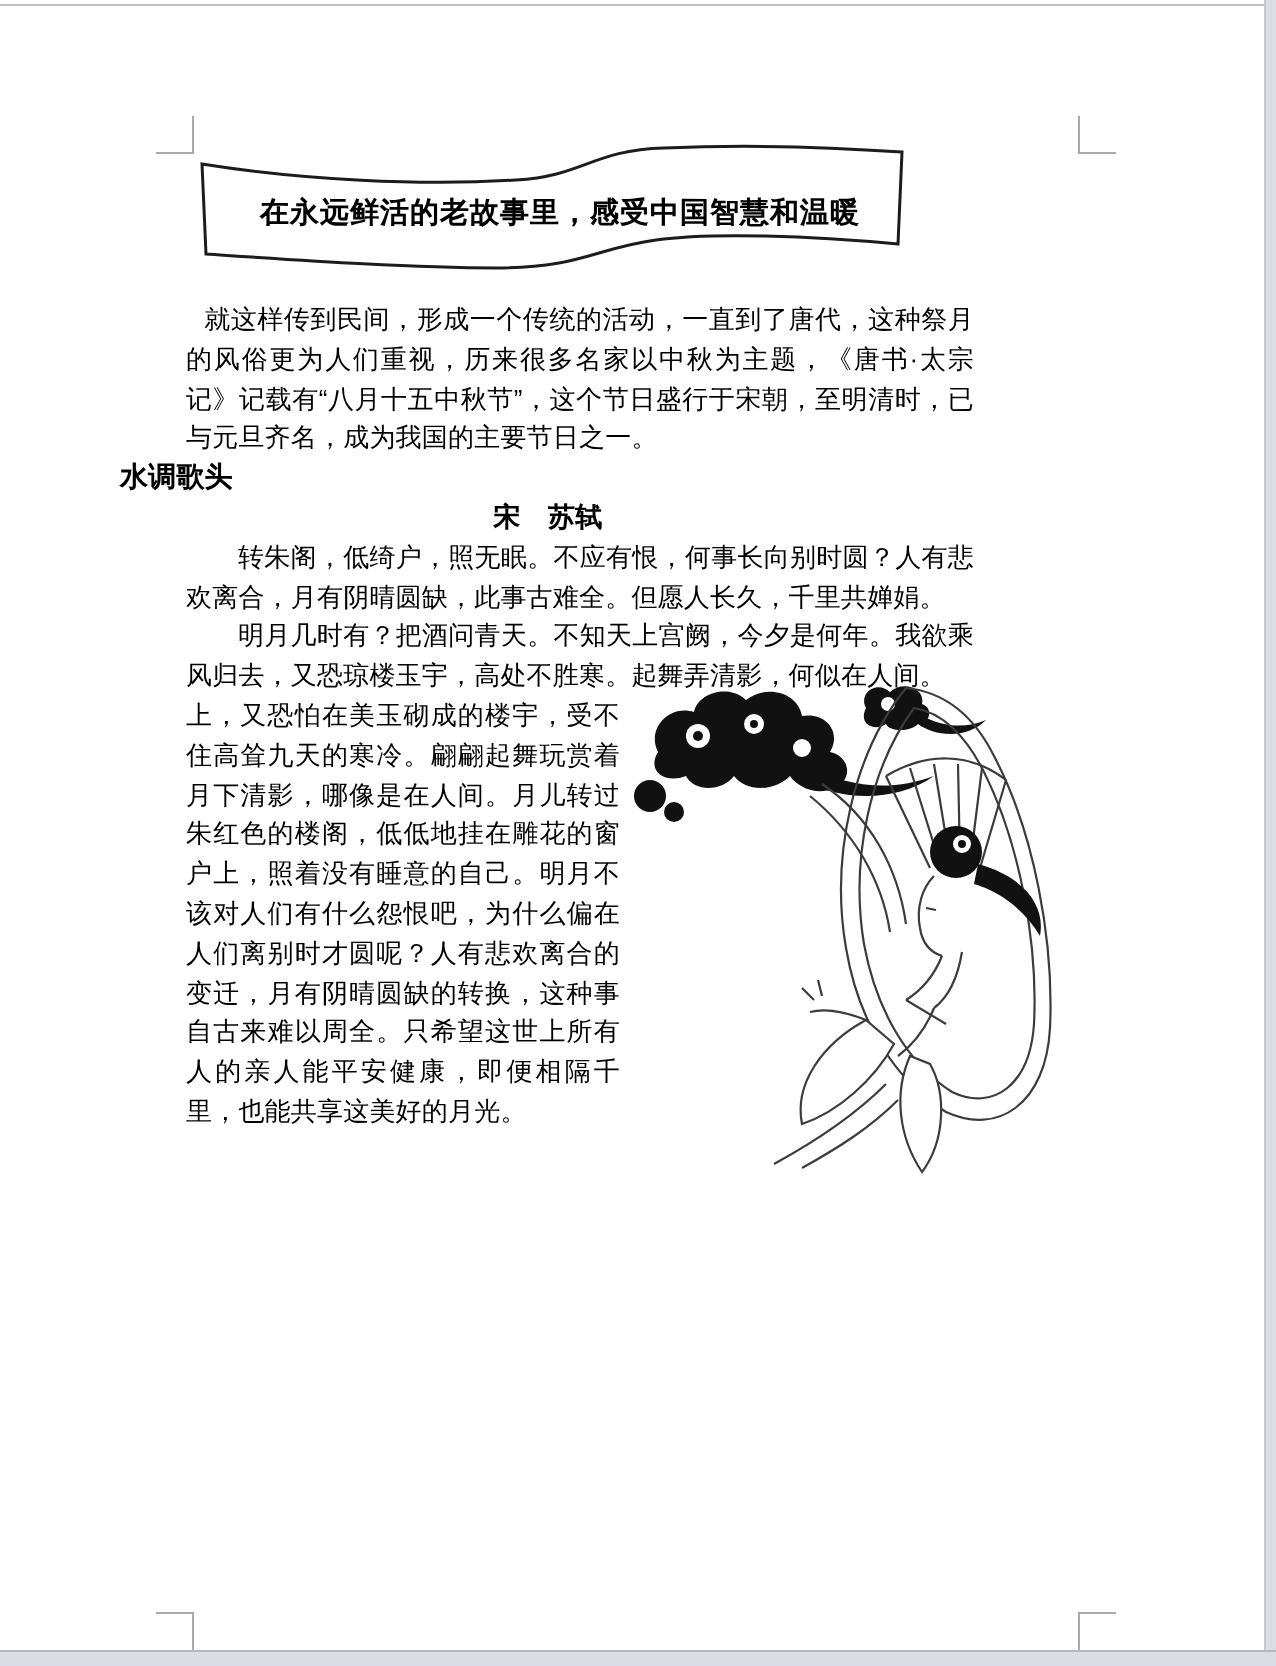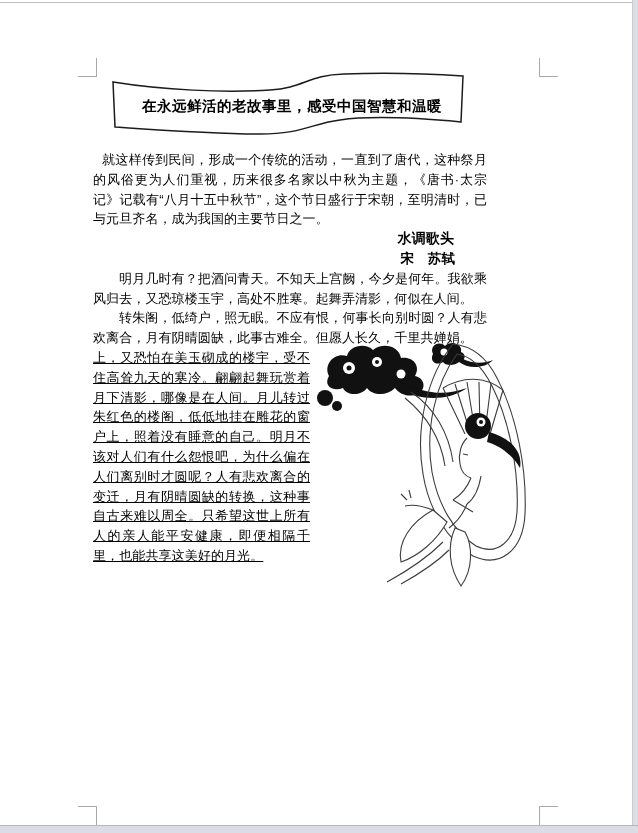--- a/index.html
+++ b/index.html
@@ -24,48 +24,48 @@
     background:#dadce6;border-top:1px solid #b4b6c0;
   }
   
   .crop{position:absolute;width:18px;height:18px;}
   .crop.tl{left:78px;top:58px;border-right:1px solid #a9a9a9;border-bottom:1px solid #a9a9a9;}
   .crop.tr{left:539px;top:58px;border-left:1px solid #a9a9a9;border-bottom:1px solid #a9a9a9;}
   .crop.bl{left:78px;top:806px;border-right:1px solid #a9a9a9;border-top:1px solid #a9a9a9;}
   .crop.br{left:539px;top:806px;border-left:1px solid #a9a9a9;border-top:1px solid #a9a9a9;}
 
   .banner{
-    position:absolute;left:108px;top:72px;width:360px;height:64px;
+    position:absolute;left:96px;top:72px;width:360px;height:64px;
   }
   .banner svg{position:absolute;left:0;top:0;}
   .banner-text{
     position:absolute;left:34px;top:25px;width:300px;
     font-weight:bold;font-size:14.5px;letter-spacing:0.5px;
     color:#000;
   }
 
   .text-flow{
     position:absolute;left:93px;top:150px;width:394px;
     font-size:13px;line-height:19.8px;letter-spacing:0.1px;
     text-align:justify;
     color:#000;
   }
   .text-flow p{margin:0;}
   .indent2{text-indent:2em;}
   .indent07{text-indent:0.7em;}
   .poem-title{
     font-weight:bold;font-size:14px;
-    text-align:right;position:relative;left:-33px;
+    text-align:left;position:relative;left:-33px;
   }
   .poem-author{
     font-weight:bold;font-size:13.5px;
-    text-align:right;padding-right:32px;
+    text-align:center;padding-right:32px;
   }
   .analysis-label{text-indent:2em;}
-  .analysis-wrap{overflow:visible;text-decoration:underline;}
+  .analysis-wrap{overflow:visible;}
   .art-float{
     float:right;width:177px;height:232px;
     position:relative;margin-left:0;
   }
   .art-float svg{
     position:absolute;left:5px;top:-6px;overflow:visible;
   }
 </style>
 </head>
 <body>
@@ -84,22 +84,22 @@
     <path d="M5,10 C55,18 115,21 162,18 C196,16 200,3 236,2 C282,0 326,2 355,4 L353,50 C310,46 260,44 232,48 C202,52 194,62 152,62 C108,62 52,58 7,55 Z" fill="#ffffff" stroke="#1c1c1c" stroke-width="1.5"></path>
   </svg>
   <div class="banner-text">在永远鲜活的老故事里，感受中国智慧和温暖</div>
 </div>
 
 <div class="text-flow">
   <p class="indent07">就这样传到民间，形成一个传统的活动，一直到了唐代，这种祭月的风俗更为人们重视，历来很多名家以中秋为主题，《唐书·太宗记》记载有“八月十五中秋节”，这个节日盛行于宋朝，至明清时，已与元旦齐名，成为我国的主要节日之一。</p>
 
   <p class="poem-title">水调歌头</p>
   <p class="poem-author">宋　苏轼</p>
+  <p class="indent2">转朱阁，低绮户，照无眠。不应有恨，何事长向别时圆？人有悲欢离合，月有阴晴圆缺，此事古难全。但愿人长久，千里共婵娟。</p>
   <p class="indent2">明月几时有？把酒问青天。不知天上宫阙，今夕是何年。我欲乘风归去，又恐琼楼玉宇，高处不胜寒。起舞弄清影，何似在人间。</p>
-  <p class="indent2">转朱阁，低绮户，照无眠。不应有恨，何事长向别时圆？人有悲欢离合，月有阴晴圆缺，此事古难全。但愿人长久，千里共婵娟。</p>
 
 
   <div class="analysis-wrap">
     <div class="art-float">
       <svg width="232" height="246" viewBox="0 0 232 246">
 
         <g fill="#111111" stroke="none">
           <path d="M14,34 C8,22 20,10 32,14 C34,4 50,0 58,8 C68,0 84,4 86,16 C98,14 106,24 100,34 C110,36 112,48 102,52 C94,56 84,52 80,46 C72,54 58,54 52,46 C46,54 32,54 28,46 C18,50 8,44 14,34 Z"></path>
           <circle cx="10" cy="56" r="8"></circle>
           <circle cx="22" cy="64" r="5"></circle>

